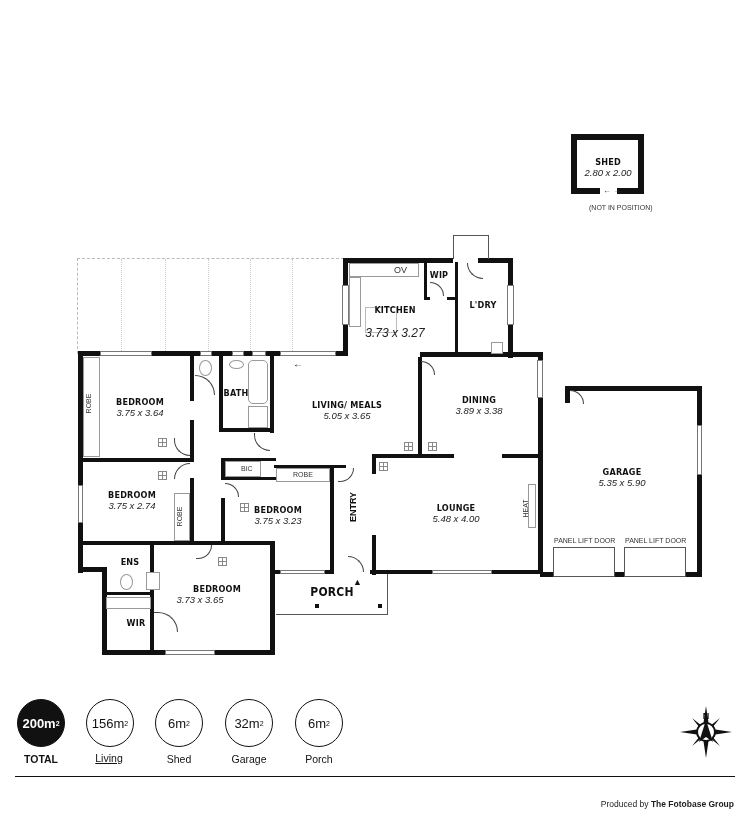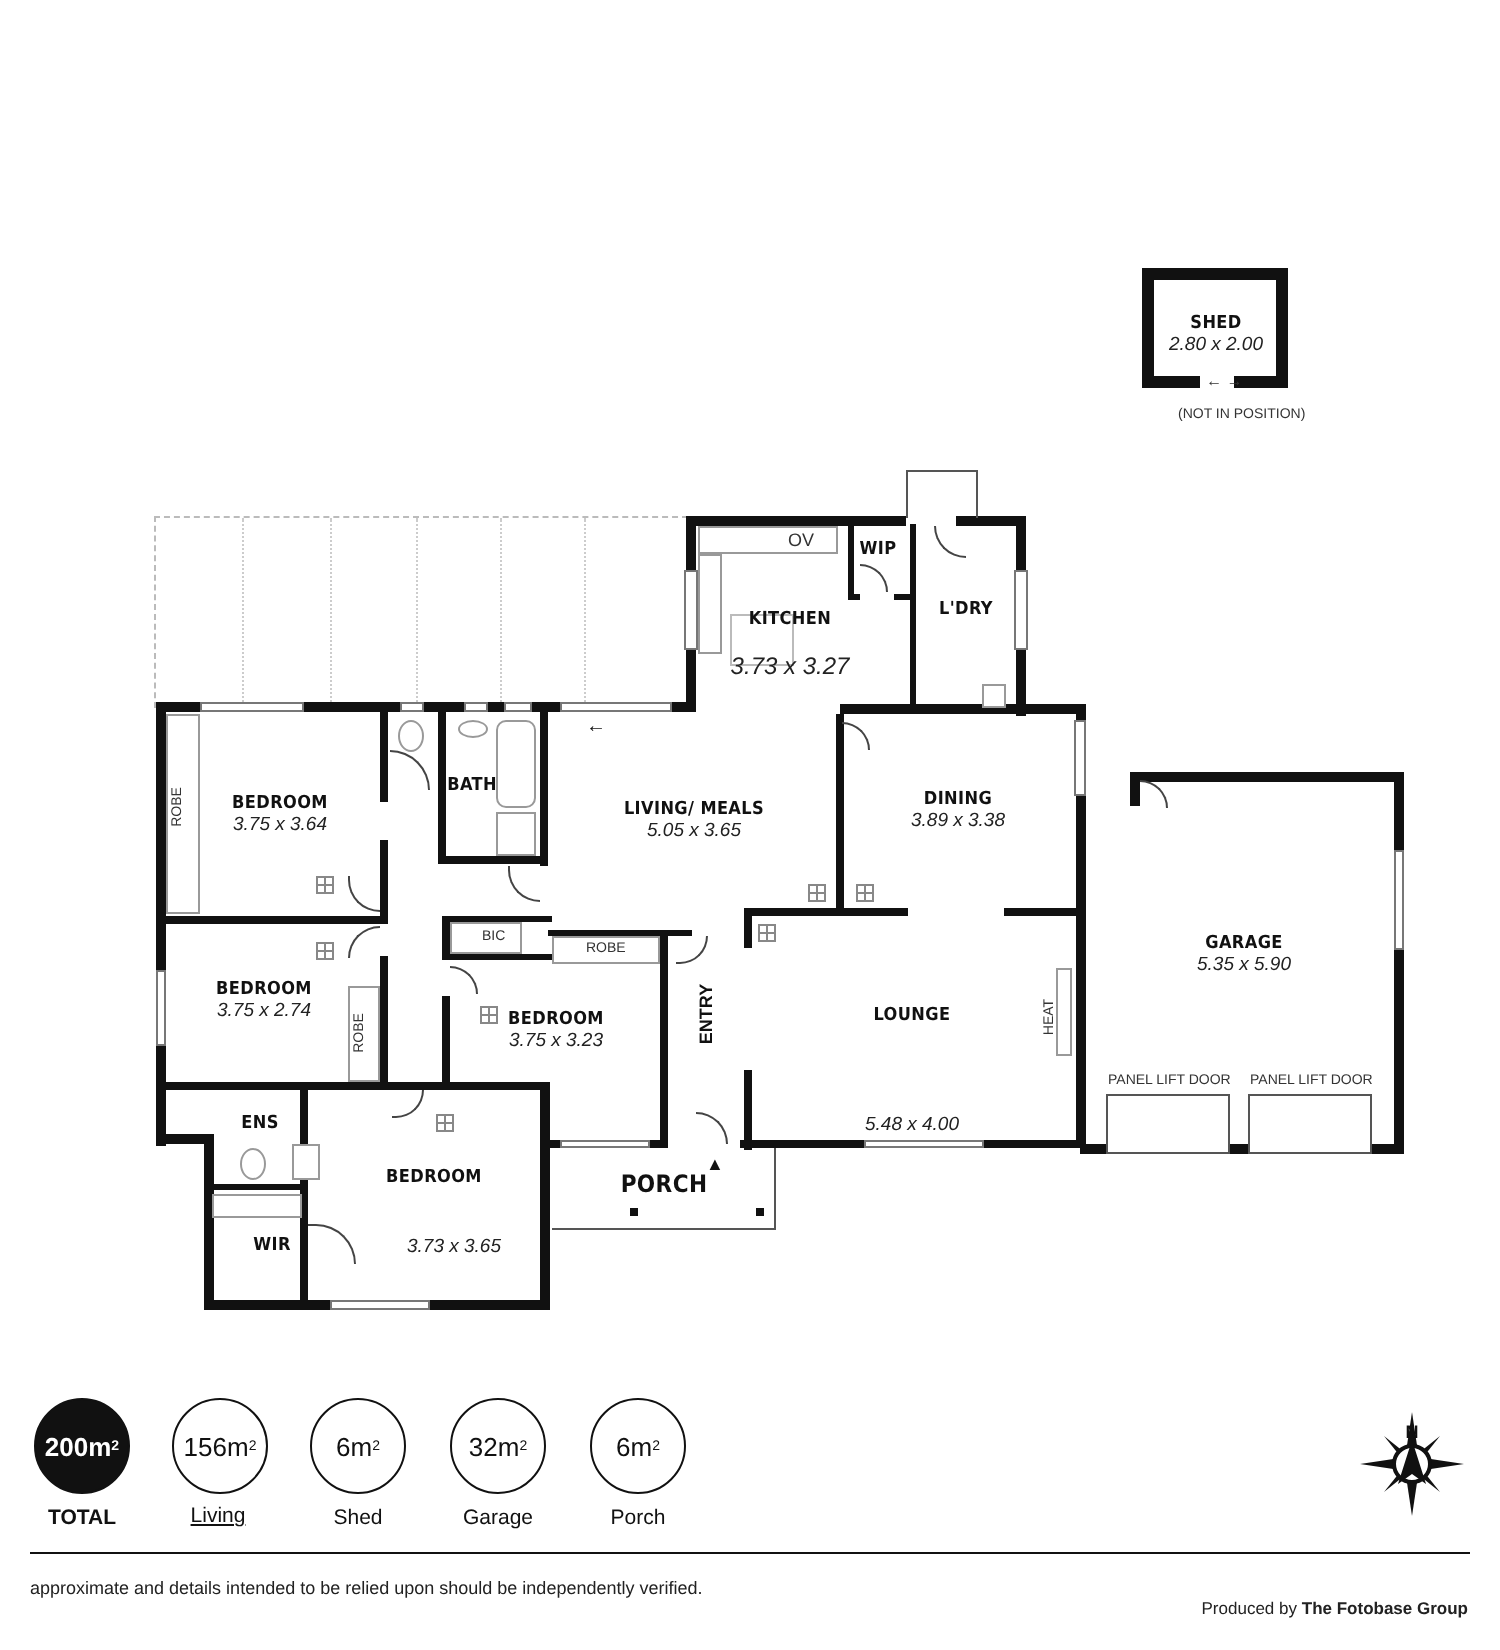--- a/index.html
+++ b/index.html
@@ -218,26 +218,26 @@
   <div class="rdim" style="left:622px;top:477px;">5.35 x 5.90</div>
 
   <div class="rname" style="left:132px;top:490px;">BEDROOM</div>
   <div class="rdim" style="left:132px;top:500px;text-align:right;">3.75 x 2.74</div>
   <div class="rname" style="left:278px;top:505px;">BEDROOM</div>
   <div class="rdim" style="left:278px;top:515px;">3.75 x 3.23</div>
 
   <div class="vertb" style="left:338px;top:502px;">ENTRY</div>
 
   <div class="rname" style="left:456px;top:503px;">LOUNGE</div>
-  <div class="rdim" style="left:456px;top:513px;margin-top:44px;">5.48 x 4.00</div>
+  <div class="rdim" style="left:456px;top:513px;">5.48 x 4.00</div>
 
   <div class="rname" style="left:130px;top:557px;">ENS</div>
   <div class="rname" style="left:136px;top:618px;">WIR</div>
   <div class="rname" style="left:217px;top:584px;">BEDROOM</div>
-  <div class="rdim" style="left:227px;top:594px;margin-top:24px;">3.73 x 3.65</div>
+  <div class="rdim" style="left:200px;top:594px;">3.73 x 3.65</div>
   <div class="rname" style="left:332px;top:585px;font-size:12px;">PORCH</div>
 
   <div class="vert" style="left:79px;top:400px;">ROBE</div>
   <div class="vert" style="left:170px;top:513px;">ROBE</div>
   <div class="small" style="left:293px;top:471px;">ROBE</div>
   <div class="small" style="left:241px;top:465px;">BIC</div>
   <div class="vert" style="left:516px;top:505px;">HEAT</div>
 
   <div>
     <div class="circle filled" style="left:17px;top:699px;">
@@ -283,20 +283,19 @@
       <polygon points="40,40 30,32 32,30" fill="#111"></polygon>
       <circle cx="26" cy="26" r="9" fill="#fff" stroke="#111" stroke-width="2"></circle>
       <polygon points="26,14 33,36 26,31 19,36" fill="#111"></polygon>
       <text x="26" y="13" text-anchor="middle" font-size="9" font-weight="bold" font-family="Liberation Sans, sans-serif" fill="#111">N</text>
     </svg>
   </div>
 
   <div class="abs" style="left:15px;top:776px;width:720px;height:1px;background:#111;"></div>
 
   <div class="abs" style="left:15px;top:789px;font-size:9px;color:#222;line-height:11px;">
-    <div>approximate and details intended to be relied upon should be independently verified.</div>
   </div>
   <div class="abs" style="right:16px;top:799px;font-size:8.5px;color:#222;">
     <span>Produced by</span>
     <b>The Fotobase Group</b>
   </div>
 
 </div>
 
 </body></html>

